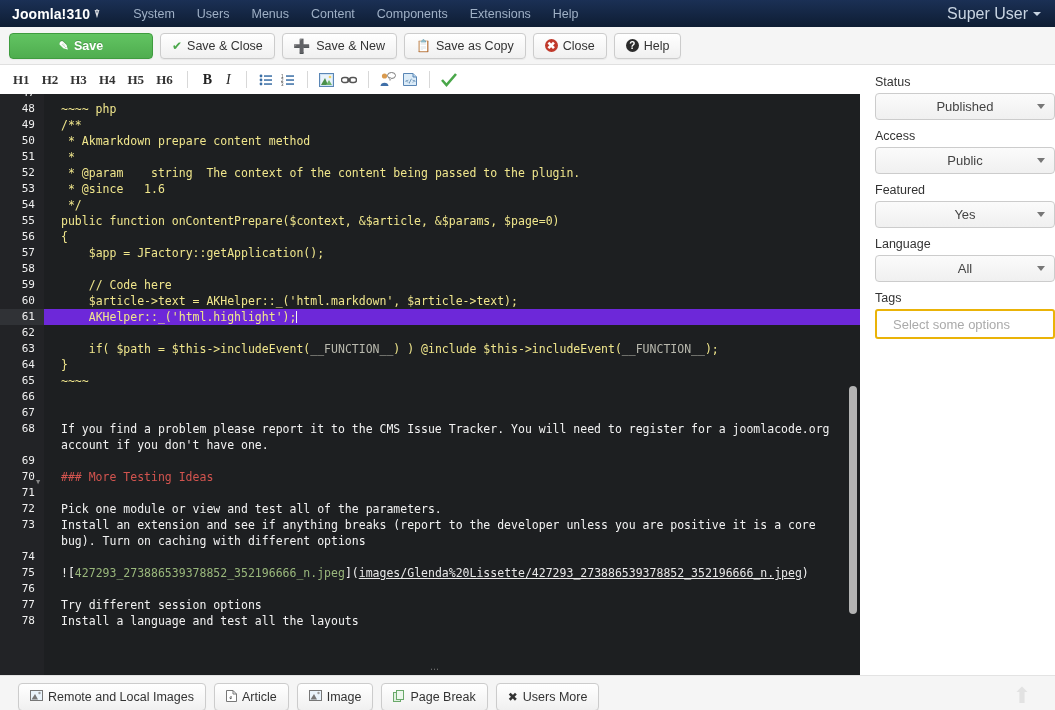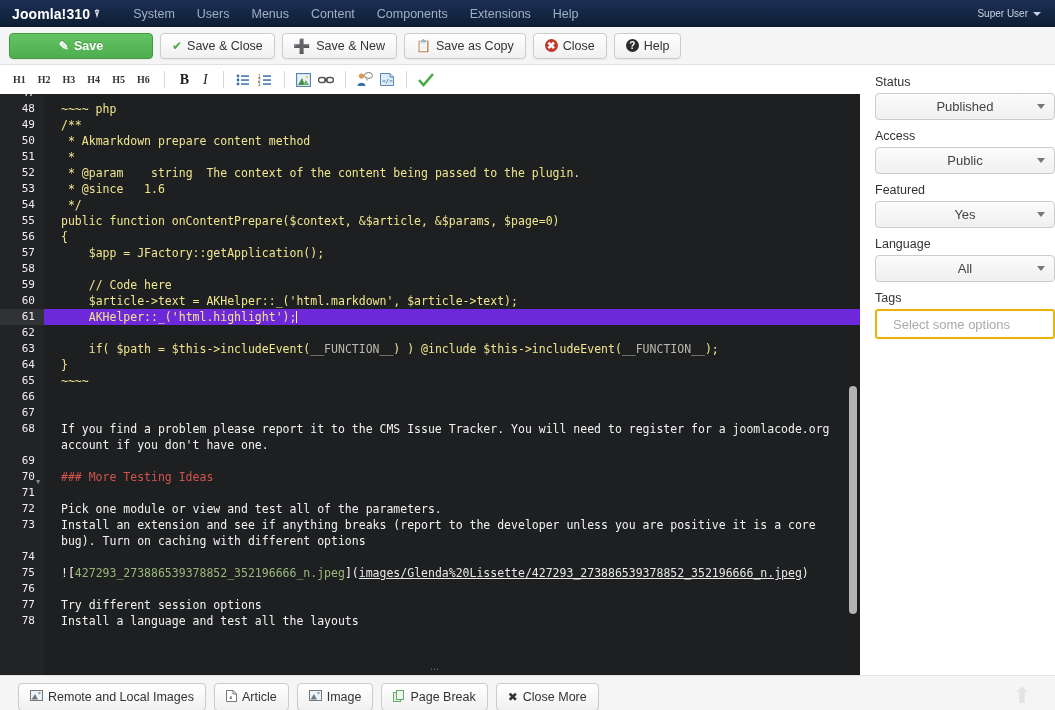--- a/index.html
+++ b/index.html
@@ -21,21 +21,21 @@
     letter-spacing: .1px; margin-right: 22px; display: flex;
     align-items: center; gap: 4px; cursor: pointer;
   }
   .brand .ext { font-size: 10px; opacity: .85; }
   .navitem {
     font-size: 12.5px; color: #9fb0c6; padding: 5px 11px;
     cursor: pointer; white-space: nowrap;
   }
   .navright {
     position: absolute; right: 14px; top: 0; height: 100%;
-    display: flex; align-items: center; font-size: 10px;
+    display: flex; align-items: center; font-size: 16px;
     color: #c8d4e2; cursor: pointer; gap: 5px;
   }
   .caret-dn {
     width: 0; height: 0; border-left: 4px solid transparent;
     border-right: 4px solid transparent; border-top: 4px solid #c8d4e2;
   }
 
   
   .toolbar {
     height: 38px; background: #f5f5f5; border-bottom: 1px solid #e0e0e0;
@@ -69,21 +69,21 @@
   .body-wrap { display: flex; height: 610px; }
   .editor-col { width: 869px; position: relative; background: #fff; }
   .side-col { width: 186px; padding: 10px 0 0 6px; background: #fff; }
 
   
   .ed-toolbar {
     height: 29px; display: flex; align-items: center;
     padding: 0 8px; gap: 2px; background: #fff;
   }
   .hbtn {
-    font-size: 10px; font-weight: bold; color: #333; padding: 2px 5px;
+    font-size: 13px; font-weight: bold; color: #333; padding: 2px 5px;
     cursor: pointer; font-family: "Liberation Serif", serif;
   }
   .sep { width: 1px; height: 17px; background: #d8d8d8; margin: 0 7px; }
   .bbtn {
     font-size: 14px; color: #222; padding: 1px 6px; cursor: pointer;
     font-family: "Liberation Serif", serif;
   }
   .bbtn.it { font-style: italic; }
   .iconbtn {
     width: 20px; height: 18px; display: inline-flex; align-items: center;
@@ -523,16 +523,16 @@
     <span class="ic">
       <svg width="12" height="12" viewBox="0 0 12 12">
           <rect x="0.5" y="2.5" width="7" height="9" fill="#dff0df" stroke="#6aa96a"></rect>
           <rect x="3.5" y="0.5" width="7" height="9" fill="#eef8ee" stroke="#6aa96a"></rect>
         </svg>
     </span>
     <span>Page Break</span>
   </div>
   <div class="btn">
     <span class="ic ic-dark">✖</span>
-    <span>Close More</span>
+    <span>Users More</span>
   </div>
   <div class="totop">⬆</div>
 </div>
 
 </body></html>

